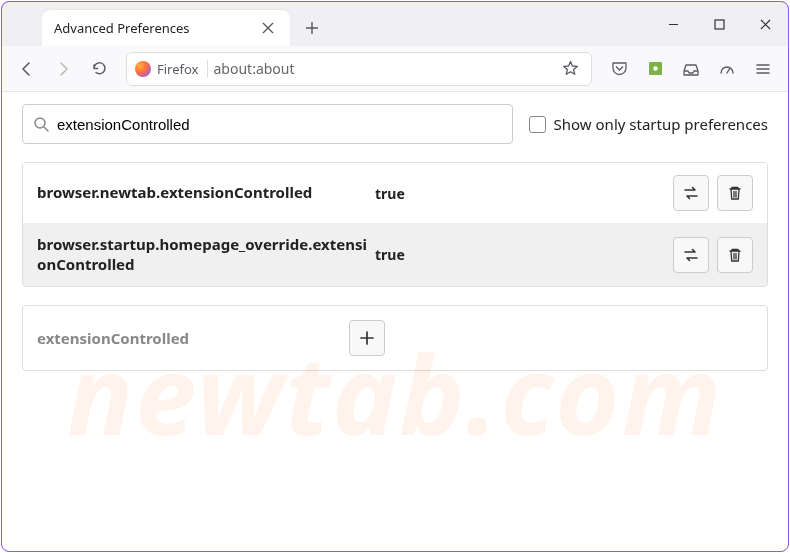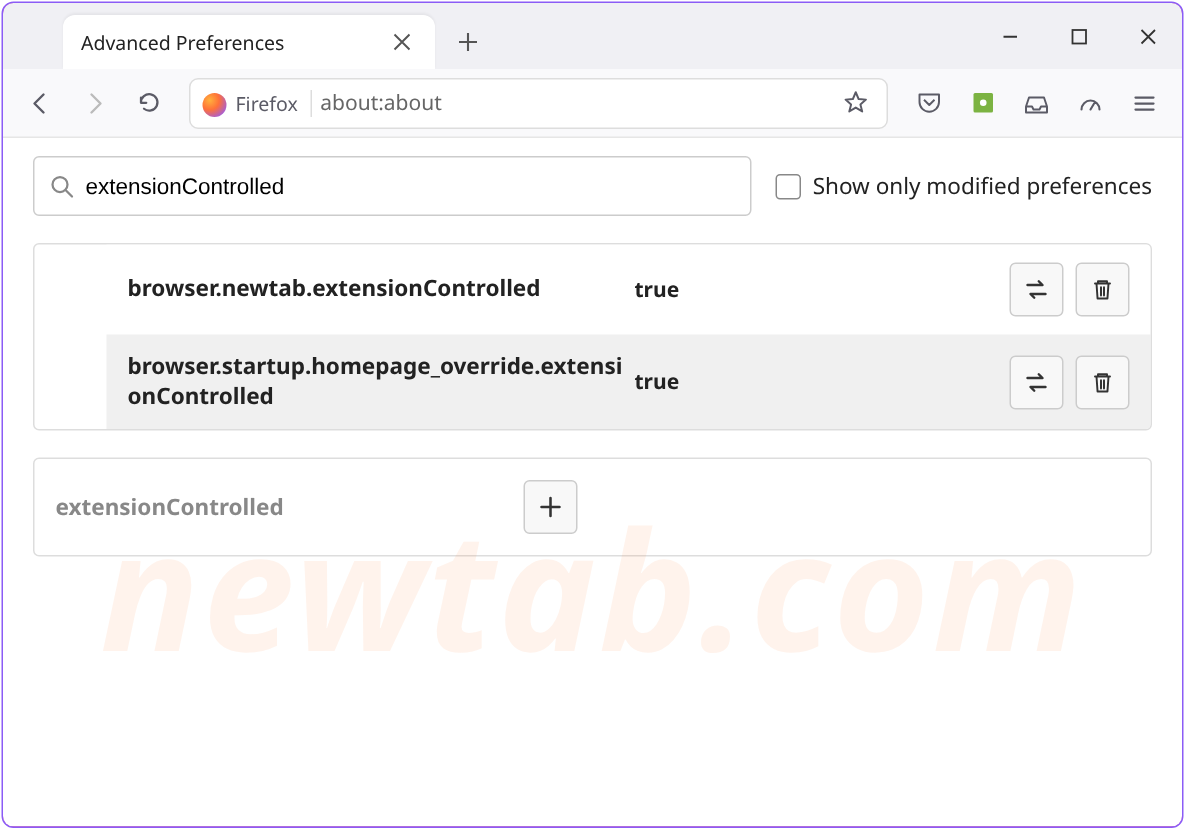--- a/index.html
+++ b/index.html
@@ -47,34 +47,34 @@
   display: flex; align-items: center;
   padding: 0 8px;
   gap: 2px;
 }
 .nav-btn { width:34px;height:34px;display:flex;align-items:center;justify-content:center;color:#5b5b66;border-radius:4px;cursor:pointer;}
 .nav-btn.disabled{color:#bbb;}
 .urlbar {
   flex:1; height:34px; background:#fff; border:1px solid #ddd; border-radius:6px;
   display:flex;align-items:center;padding:0 8px;margin:0 8px;gap:6px;
 }
-.identity { display:flex;align-items:flex-end;gap:6px;font-size:13px;color:#5b5b66;}
+.identity { display:flex;align-items:center;gap:6px;font-size:13px;color:#5b5b66;}
 .ff-logo{width:16px;height:16px;border-radius:50%;background:radial-gradient(circle at 30% 30%,#ffb13d,#ff7139 40%,#9059ff 90%);}
 .identity-label{padding-right:8px;border-right:1px solid #ddd;}
 .url-text{color:#666;font-size:14px;}
 .urlbar-spacer{flex:1;}
 .content { flex:1; padding: 12px 20px; overflow:auto; background:#fff; position:relative;}
 .watermark{position:absolute;top:0;left:0;right:0;bottom:0;display:flex;align-items:center;justify-content:center;pointer-events:none;}
 .watermark-text{font-size:110px;font-weight:700;color:rgba(255,140,70,0.1);letter-spacing:2px;font-style:italic;transform:translateY(70px);}
 .search-row{display:flex;align-items:center;gap:16px;margin-bottom:18px;}
 .search-box{flex:1;height:40px;border:1px solid #ccc;border-radius:4px;display:flex;align-items:center;padding:0 10px;gap:8px;background:#fff;}
 .search-box input{flex:1;border:none;outline:none;font-size:15px;background:transparent;}
 .checkbox-wrap{display:flex;align-items:center;gap:8px;font-size:15px;color:#222;}
 .chk{width:17px;height:17px;border:1px solid #888;border-radius:3px;background:#fff;}
-.prefs-table{border:1px solid #ddd;border-radius:4px;overflow:hidden;padding-left:48px;}
+.prefs-table{border:1px solid #ddd;border-radius:4px;overflow:hidden;}
 .pref-row{display:flex;align-items:center;padding:12px 14px;gap:8px;min-height:48px;}
 .pref-row.odd{background:#fff;}
 .pref-row.even{background:#f0f0f0;}
 .pref-name{font-size:15px;font-weight:700;color:#222;width:330px;word-break:break-word;line-height:1.3;}
 .pref-value{font-size:14px;font-weight:700;color:#222;flex:1;}
 .icon-btn{width:36px;height:36px;border:1px solid #ccc;background:#f8f8f8;border-radius:4px;display:flex;align-items:center;justify-content:center;cursor:pointer;color:#333;}
 .new-pref-row{display:flex;align-items:center;padding:14px;border:1px solid #ddd;border-radius:4px;margin-top:18px;gap:12px;}
 .new-pref-name{font-size:15px;font-weight:700;color:#888;width:300px;}
 .radio-group{display:flex;gap:22px;flex:1;}
 .radio-item{display:flex;align-items:center;gap:7px;font-size:15px;color:#333;}
@@ -186,21 +186,21 @@
     <div class="search-row">
       <div class="search-box">
         <svg width="16" height="16" viewBox="0 0 16 16">
             <circle cx="7" cy="7" r="5" stroke="#888" stroke-width="1.5" fill="none"></circle>
             <path d="M11 11 L15 15" stroke="#888" stroke-width="1.5" stroke-linecap="round"></path>
           </svg>
         <input type="text" value="extensionControlled" style="">
       </div>
       <label class="checkbox-wrap">
         <span class="chk"></span>
-        <span>Show only modified preferences</span>
+        <span>Show only startup preferences</span>
       </label>
     </div>
 
     <div class="prefs-table">
       <div class="pref-row odd">
         <div class="pref-name">browser.newtab.extensionControlled</div>
         <div class="pref-value">true</div>
         <div class="icon-btn">
           <svg width="18" height="18" viewBox="0 0 18 18">
               <path d="M3 6 H13 L10.5 3.5 M15 12 H5 L7.5 14.5" stroke="#333" stroke-width="1.6" fill="none" stroke-linecap="round" stroke-linejoin="round"></path>

